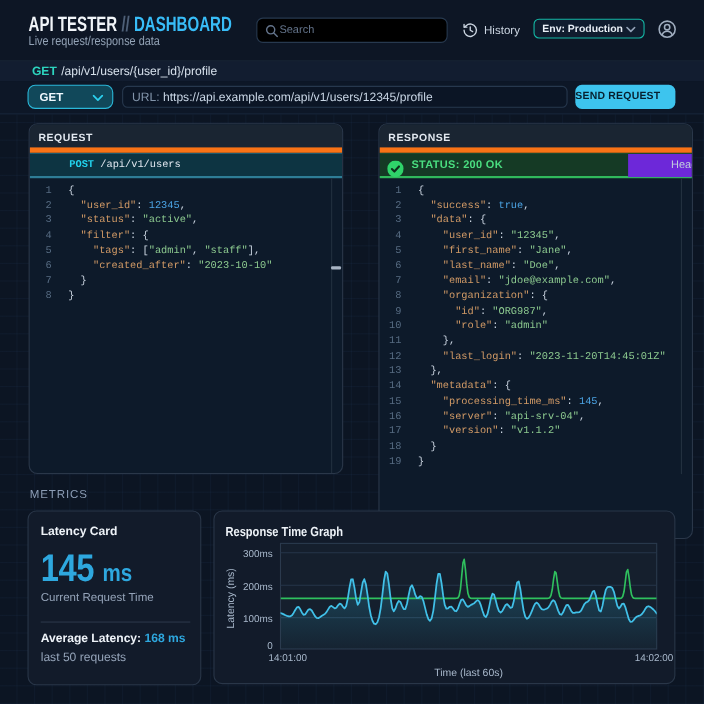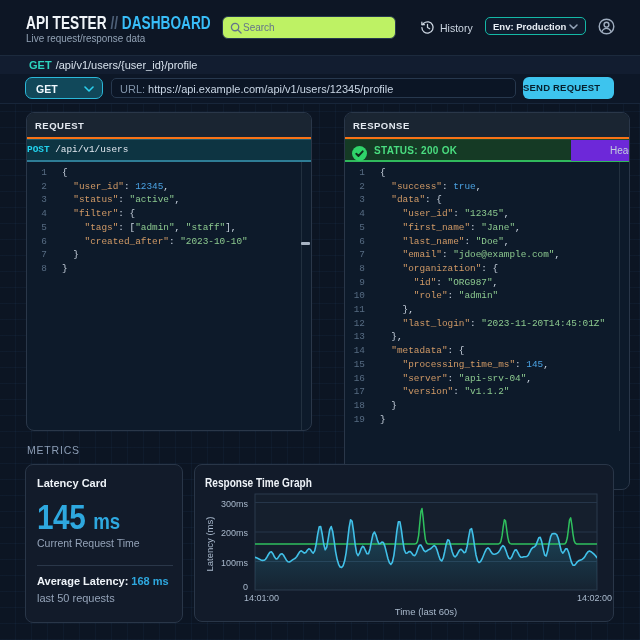--- a/index.html
+++ b/index.html
@@ -14,21 +14,21 @@
   background-position:-1px -1px;
   position:relative;
   color:#e2e8f0;
 }
 .abs { position:absolute; }
 
 #header { left:0; top:0; width:640px; height:56px; background:#0d1625; border-bottom:1px solid #1c2a3d; }
 #title { left:26px; top:12px; font-size:19px; font-weight:bold; color:#f1f5f9; transform:scaleX(0.72); transform-origin:left top; white-space:nowrap; }
 #title .slash { color:#4e6078; } #title .dash { color:#38bdf8; }
 #subtitle { left:26px; top:32px; font-size:11.5px; color:#93a3b6; transform:scaleX(0.86); transform-origin:left top; white-space:nowrap; }
-#search { left:222px; top:16px; width:174px; height:23px; background:#bef264; border:1px solid #27394f; border-radius:6px;padding-left:48px; }
+#search { left:233px; top:16px; width:174px; height:23px; background:#000000; border:1px solid #27394f; border-radius:6px;padding-left:48px; }
 #search svg { position:absolute; left:7px; top:5px; }
 #search span { position:absolute; left:20px; top:5px; font-size:10px; color:#64748b; }
 #history { left:420px; top:20px; width:60px; height:16px; white-space:nowrap; }
 #history span { position:absolute; left:20px; top:1.5px; font-size:10.5px; color:#cbd5e1; }
 #envpill { left:485px; top:17px; width:101px; height:18px; background:#101c2e; border:1px solid #14b8a6; border-radius:5px; white-space:nowrap; }
 #envpill span { position:absolute; left:7px; top:3px; font-size:9.5px; font-weight:bold; color:#e8eef5; }
 #envpill svg { position:absolute; right:7px; top:6px; }
 #avatar { left:598px; top:18px; }
 
 #crumbbar { left:0; top:56px; width:640px; height:18px; background:#121d30; }
@@ -38,24 +38,24 @@
 #getsel { left:25px; top:3px; width:78px; height:22px; background:#11485a; border:1.5px solid #2bb8d9; border-radius:7px; position:absolute; }
 #getsel span { position:absolute; left:10px; top:4.5px; font-size:10.5px; font-weight:bold; color:#f0f9ff; }
 #getsel svg { position:absolute; right:8px; top:8px; }
 #urlinput { left:111px; top:4px; width:405px; height:20px; background:#0b1525; border:1px solid #27384e; border-radius:5px; position:absolute; }
 #urlinput .txt { position:absolute; left:8px; top:3.5px; font-size:11px; color:#c9d6e5; white-space:nowrap; }
 #urlinput .lbl { color:#8294aa; }
 #sendbtn { left:523px; top:3px; width:91px; height:22px; background:#3dc4ee; border-radius:6px; position:absolute; }
 #sendbtn span { font-size:9.5px; font-weight:bold; color:#07202f; letter-spacing:0.2px; line-height:22px; }
 
 .panel { width:286px; background:#0d1a2a; border:1px solid #2a3749; border-radius:8px; overflow:hidden; }
-.panel .ptitle { height:26px; background:#1a2532; border-bottom:2px solid #f97316; line-height:25px; padding-left:8px; font-size:9.5px; font-weight:bold; color:#e2e8f0; letter-spacing:0.5px; }
+.panel .ptitle { height:26px; background:#1a2532; border-bottom:5px solid #f97316; line-height:25px; padding-left:8px; font-size:9.5px; font-weight:bold; color:#e2e8f0; letter-spacing:0.5px; }
 #reqpanel { left:26px; top:112px; height:319px; }
 #resppanel { left:344px; top:112px; height:378px; }
-.postbar { height:23px; background:#0d3442; border-top:1px solid #1d5a6e; border-bottom:2px solid #2e7d96; font-family:"Liberation Mono", monospace; font-size:9.4px; line-height:20px; color:#e2e8f0; }
+.postbar { height:23px; background:#0d3442; border-top:1px solid #1d5a6e; border-bottom:2px solid #2e7d96; font-family:"Liberation Mono", monospace; font-size:9.4px; line-height:20px; padding-left:36px; color:#e2e8f0; }
 .postbar b { color:#22d3ee; font-weight:bold; }
 .statusbar { height:23px; background:#153a25; border-top:1px solid #1e4a2e; border-bottom:2px solid #30b95c; position:relative;text-decoration:underline; }
 .statusbar .txt { position:absolute; left:29px; top:5px; font-size:10px; font-weight:bold; color:#4ade80; letter-spacing:0.3px; }
 .statusbar svg.chk { position:absolute; left:7px; top:5.5px; }
 .statusbar .hdrs { position:absolute; right:0; top:0; width:58px; height:21px; background:#6d28d9; color:#c2cfdc; font-size:10px; text-align:center; line-height:21px;padding-left:39px; }
 .code { font-family:"Liberation Mono", monospace; font-size:9.4px; line-height:13.7px; padding-top:4px; position:relative; color:#ccd6e2; }
 .code .ln { display:inline-block; width:35px; text-align:right; color:#566b82; padding-right:15px; box-sizing:border-box; }
 .code pre { font-family:inherit; }
 .k { color:#d19a66; } .s { color:#8cc98f; } .n { color:#4ba3e3; }
 .sbtrack { position:absolute; top:49px; right:9px; width:1px; height:269px; background:#22303f; }

